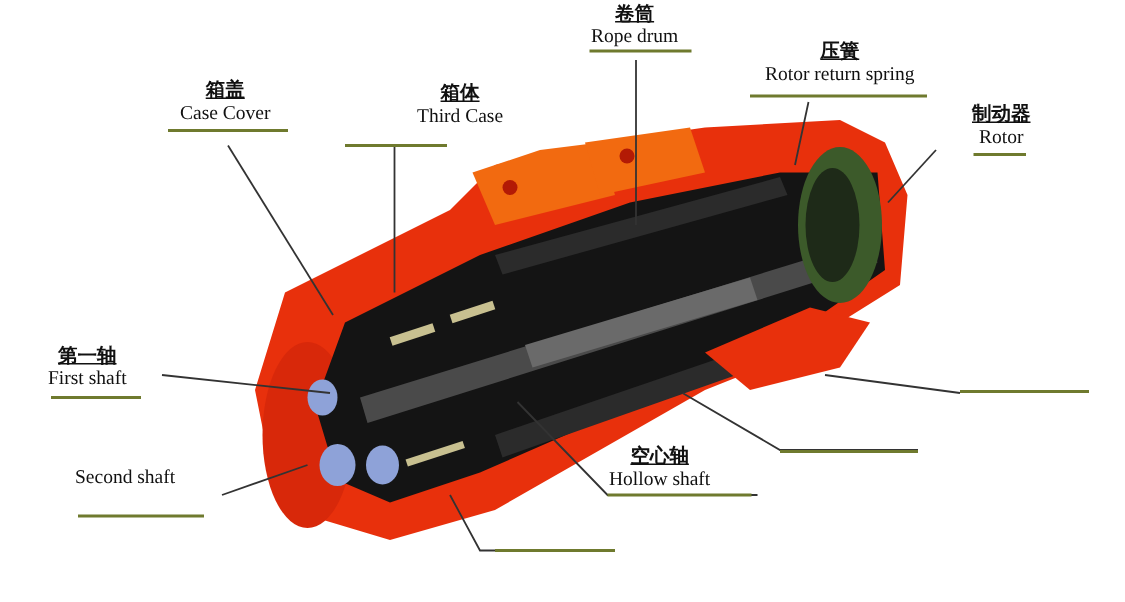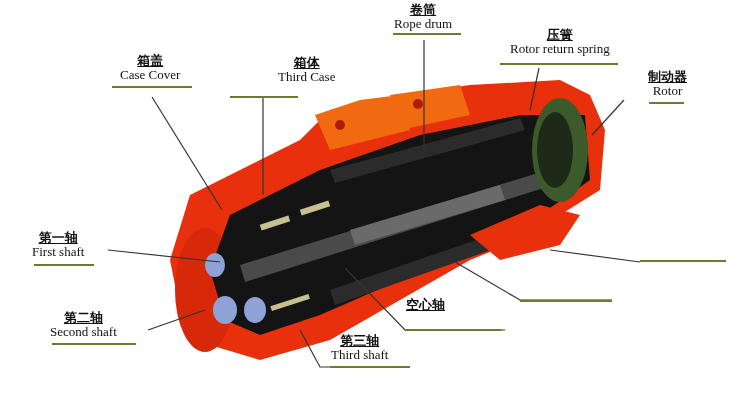--- a/index.html
+++ b/index.html
@@ -102,29 +102,25 @@
     <span class="zh">第一轴</span>
     <span class="en">First shaft</span>
   </div>
   <div class="uline" style="left:34px;top:264px;width:60px;"></div>
 
   <div class="uline" style="left:640px;top:260px;width:86px;"></div>
 
   <div class="uline" style="left:520px;top:300px;width:92px;"></div>
 
   <div class="label" style="left:50px;top:311px;">
-    <span class="zh">第二轴</span>
     <span class="en">Second shaft</span>
   </div>
   <div class="uline" style="left:52px;top:343px;width:84px;"></div>
 
   <div class="label" style="left:406px;top:298px;">
     <span class="zh">空心轴</span>
+    <span class="en">Hollow shaft</span>
   </div>
   <div class="uline" style="left:405px;top:329px;width:96px;"></div>
 
-  <div class="label" style="left:331px;top:334px;">
-    <span class="zh">第三轴</span>
-    <span class="en">Third shaft</span>
-  </div>
   <div class="uline" style="left:330px;top:366px;width:80px;"></div>
 
 </div>
 
 </body></html>

